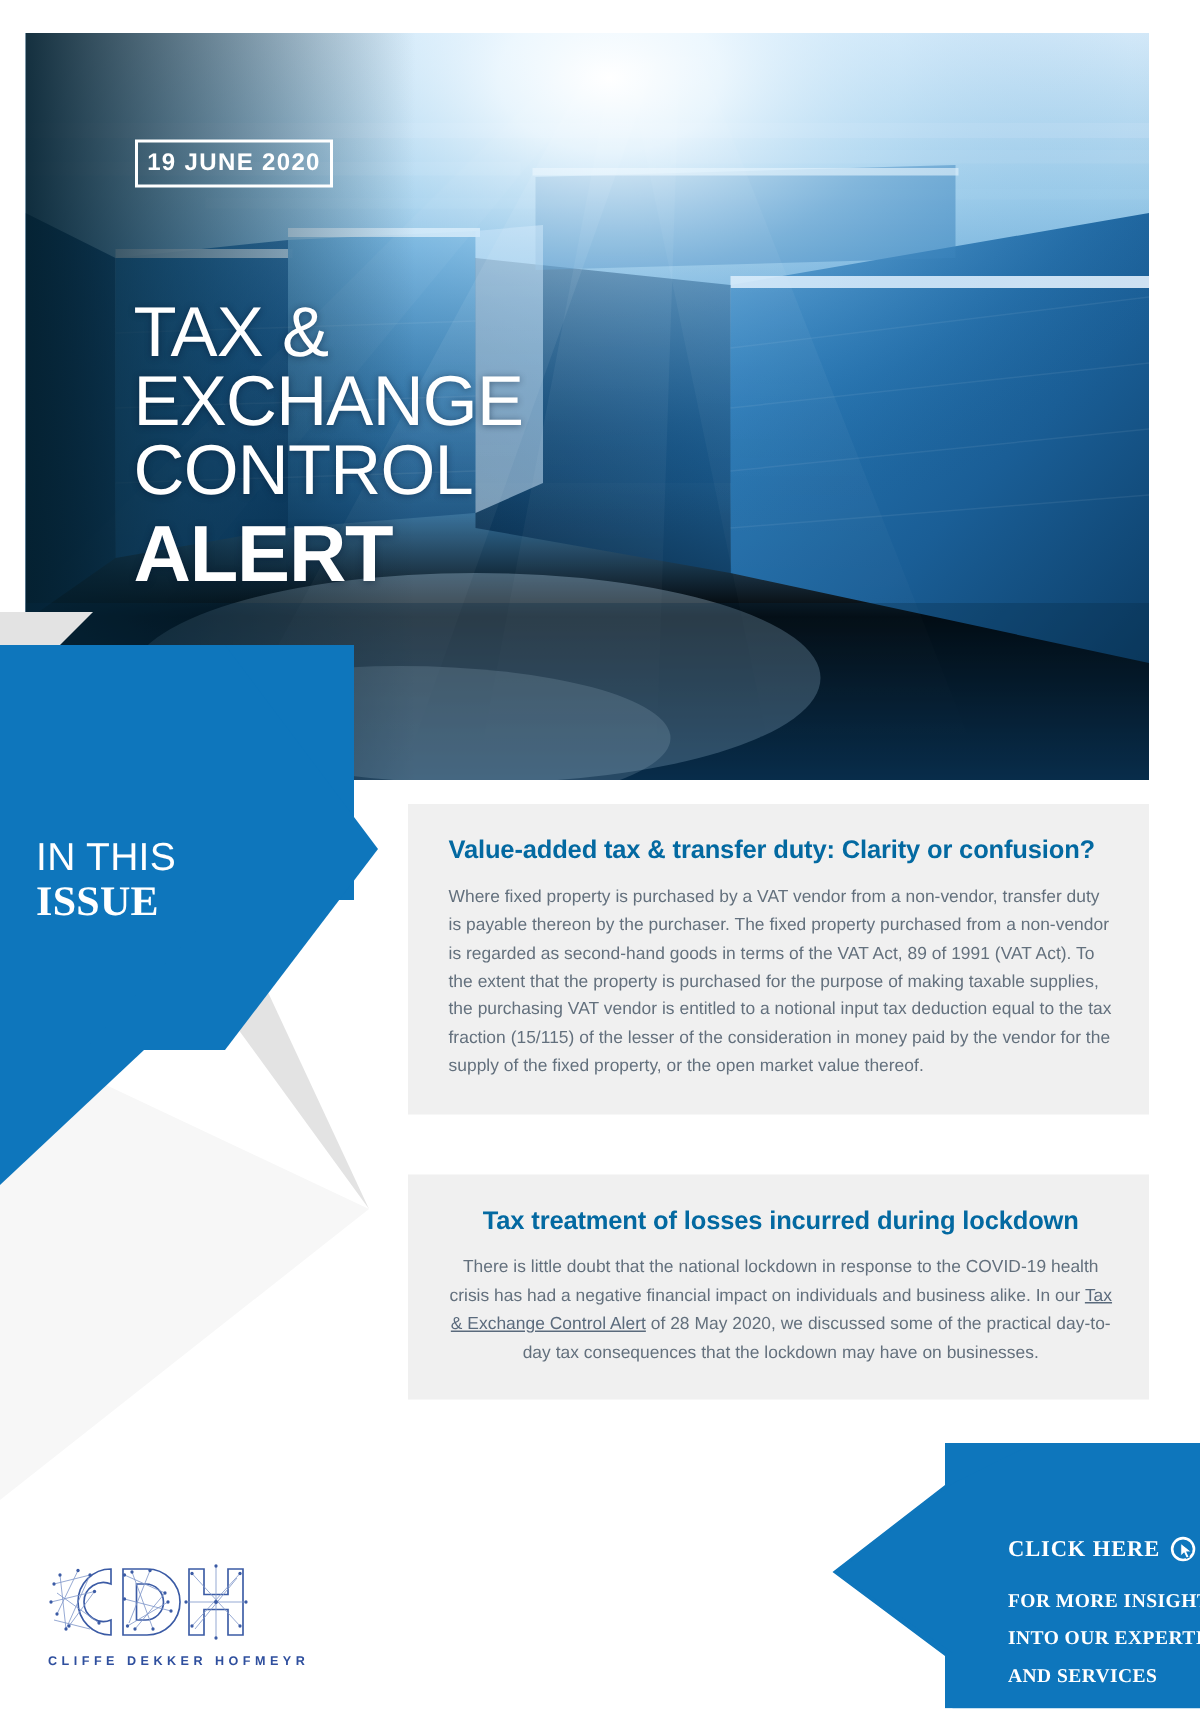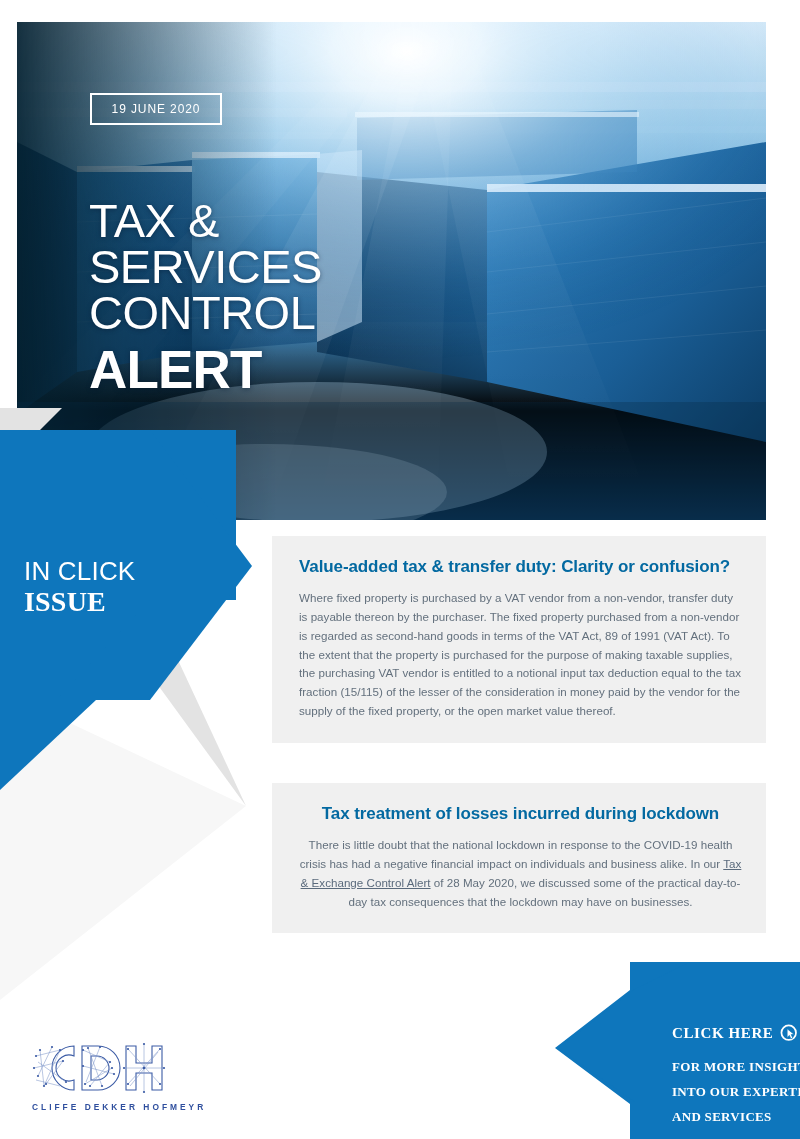--- a/index.html
+++ b/index.html
@@ -47,22 +47,22 @@
     height: 32px;
     border: 2px solid #ffffff;
     display: flex;
     align-items: center;
     justify-content: center;
     box-sizing: border-box;
     z-index: 5;
   }
   .date-badge span {
     color: #ffffff;
-    font-size: 12px;
-    font-weight: normal;
+    font-size: 16px;
+    font-weight: bold;
     letter-spacing: 0.9px;
     text-align: right;
   }
 
   .hero-title {
     position: absolute;
     left: 72px;
     top: 176px;
     z-index: 5;
     color: #ffffff;
@@ -314,21 +314,21 @@
 
       <rect x="0" y="380" width="749" height="118" fill="#062a47" opacity="0.30"></rect>
     </svg>
 
     <div class="date-badge">
       <span>19 JUNE 2020</span>
     </div>
 
     <div class="hero-title">
       <span class="thin">TAX &amp;</span>
-      <span class="thin">SERVICES</span>
+      <span class="thin">EXCHANGE</span>
       <span class="thin">CONTROL</span>
       <span class="bold">ALERT</span>
     </div>
   </div>
 
   <svg class="shapes" viewBox="0 0 800 1139">
 
     <polygon points="0,408 62,408 0,470" fill="#e3e3e3"></polygon>
 
     <polygon points="96,600 246,806 150,600" fill="#e3e3e3"></polygon>
@@ -338,21 +338,21 @@
 
     <polygon points="0,430 236,430 236,600 0,600" fill="#0e76bc"></polygon>
 
     <polygon points="0,430 150,430 252,566 150,700 0,700" fill="#0e76bc"></polygon>
 
     <polygon points="0,600 150,600 0,760" fill="#0e76bc"></polygon>
     <polygon points="0,700 96,700 0,790" fill="#0e76bc"></polygon>
   </svg>
 
   <div class="issue-label">
-    <span class="thin">IN CLICK</span>
+    <span class="thin">IN THIS</span>
     <span class="bold">ISSUE</span>
   </div>
 
   <div class="panel panel-1">
     <h2>Value-added tax &amp; transfer duty: Clarity or confusion?</h2>
     <p>
       <span>Where fixed property is purchased by a VAT vendor from a non-vendor, transfer duty is payable thereon by the purchaser. The fixed property purchased from a non-vendor is regarded as second-hand goods in terms of the VAT Act, 89 of 1991 (VAT Act). To the extent that the property is purchased for the purpose of making taxable supplies, the purchasing VAT vendor is entitled to a notional input tax deduction equal to the tax fraction (15/115) of the lesser of the consideration in money paid by the vendor for the supply of the fixed property, or the open market value thereof.</span>
     </p>
   </div>
 

